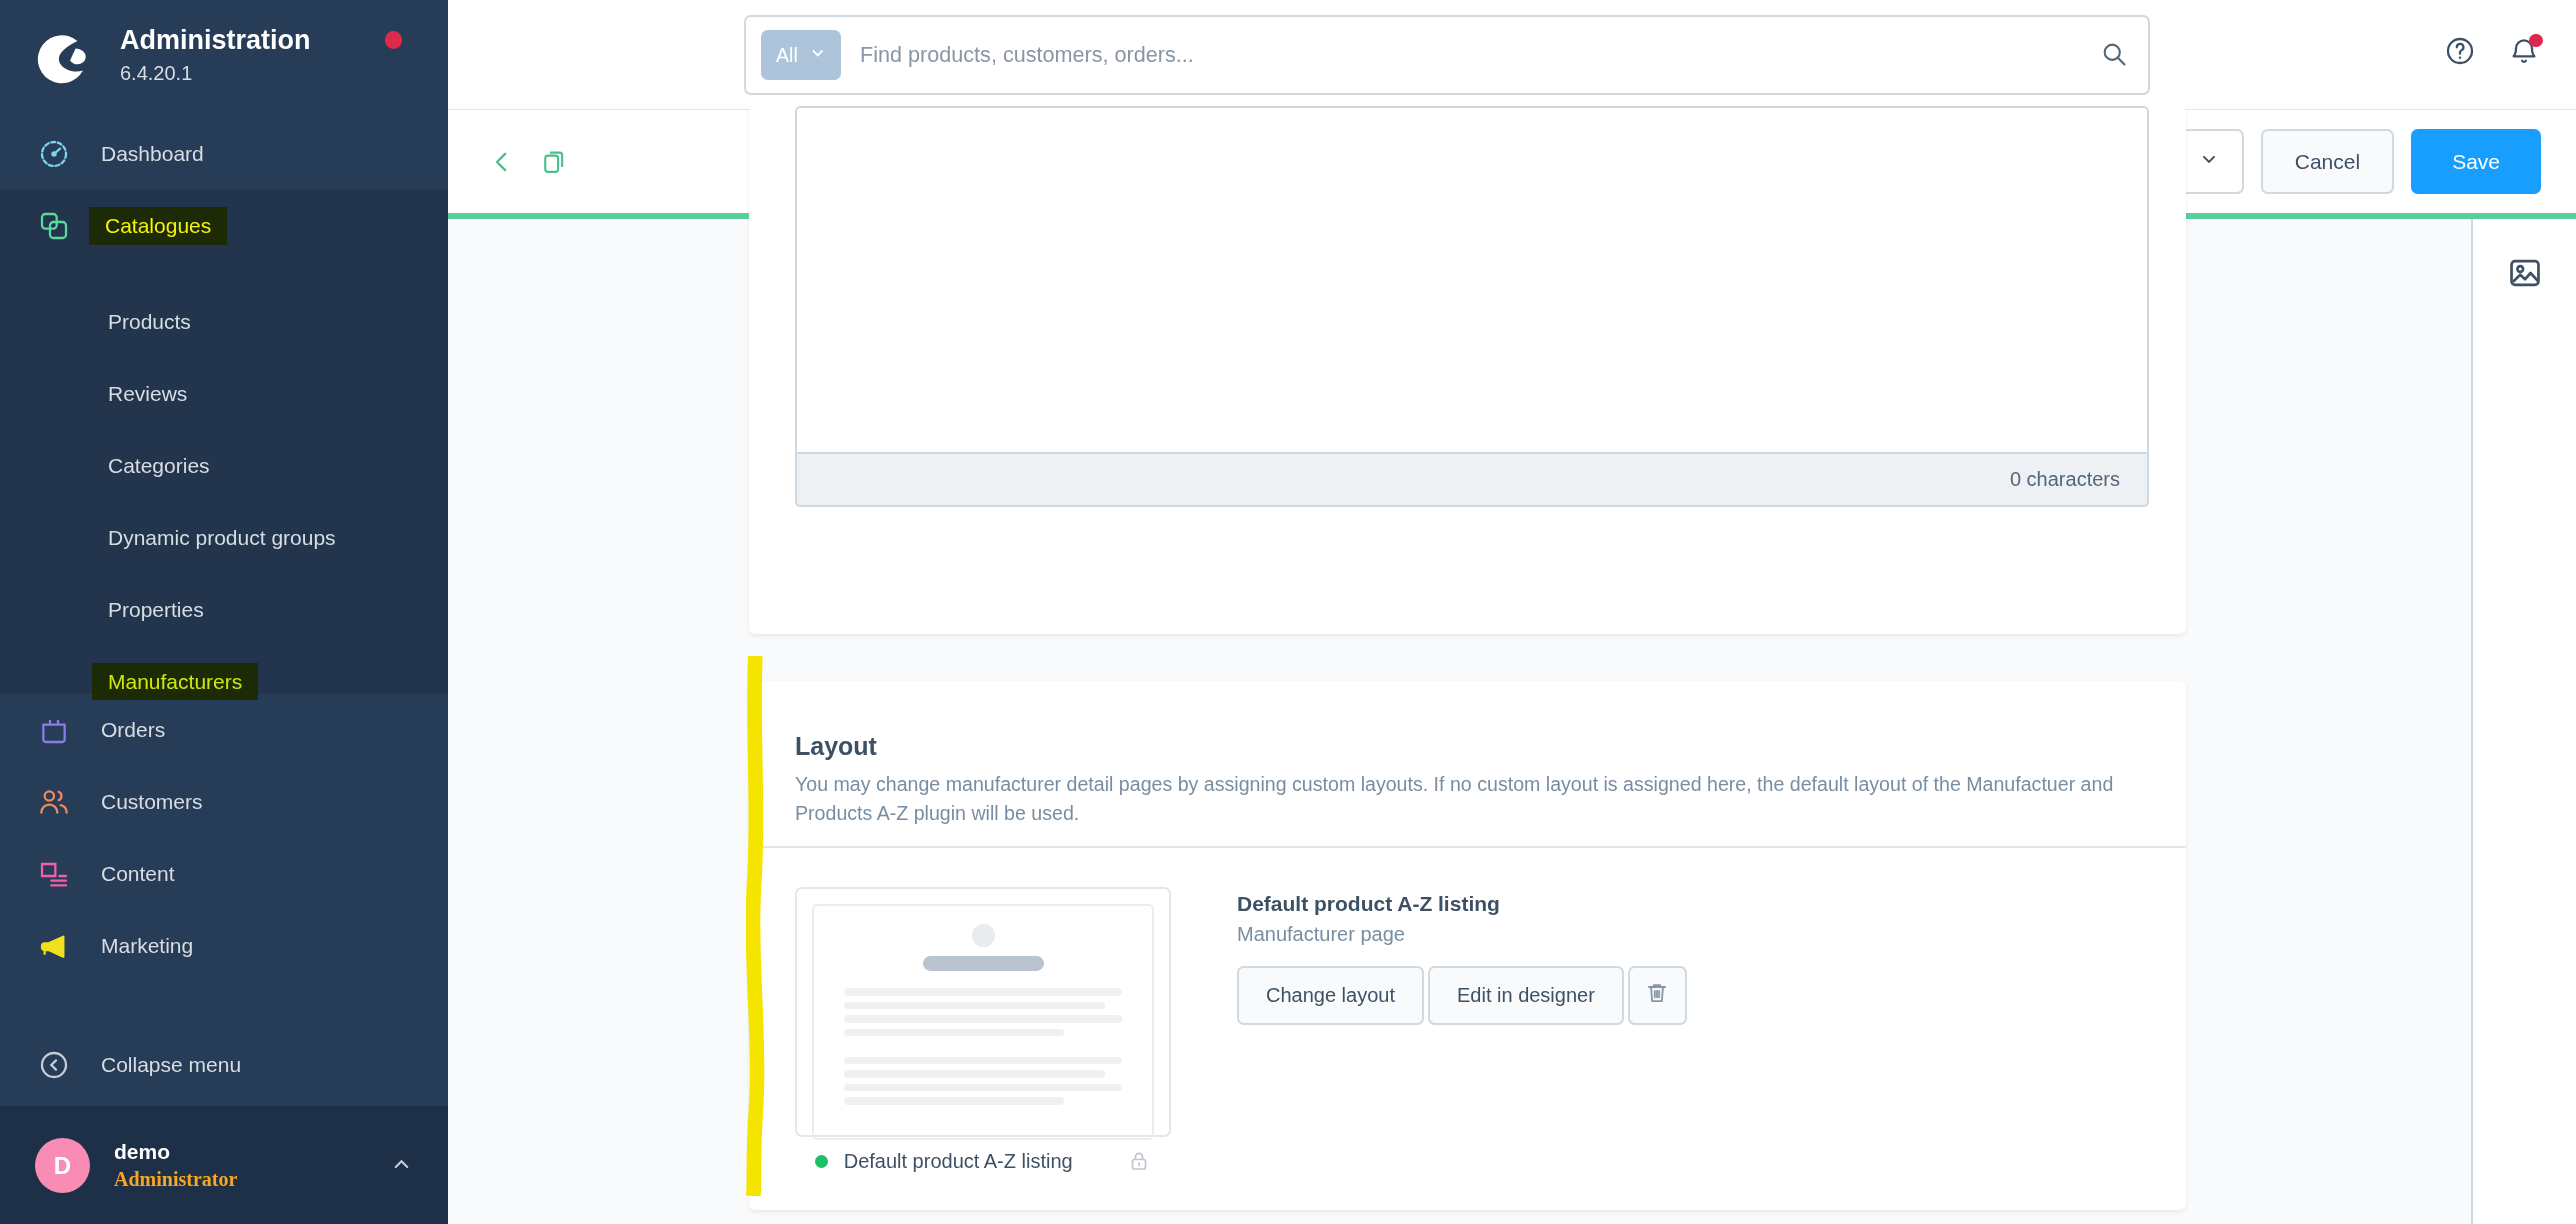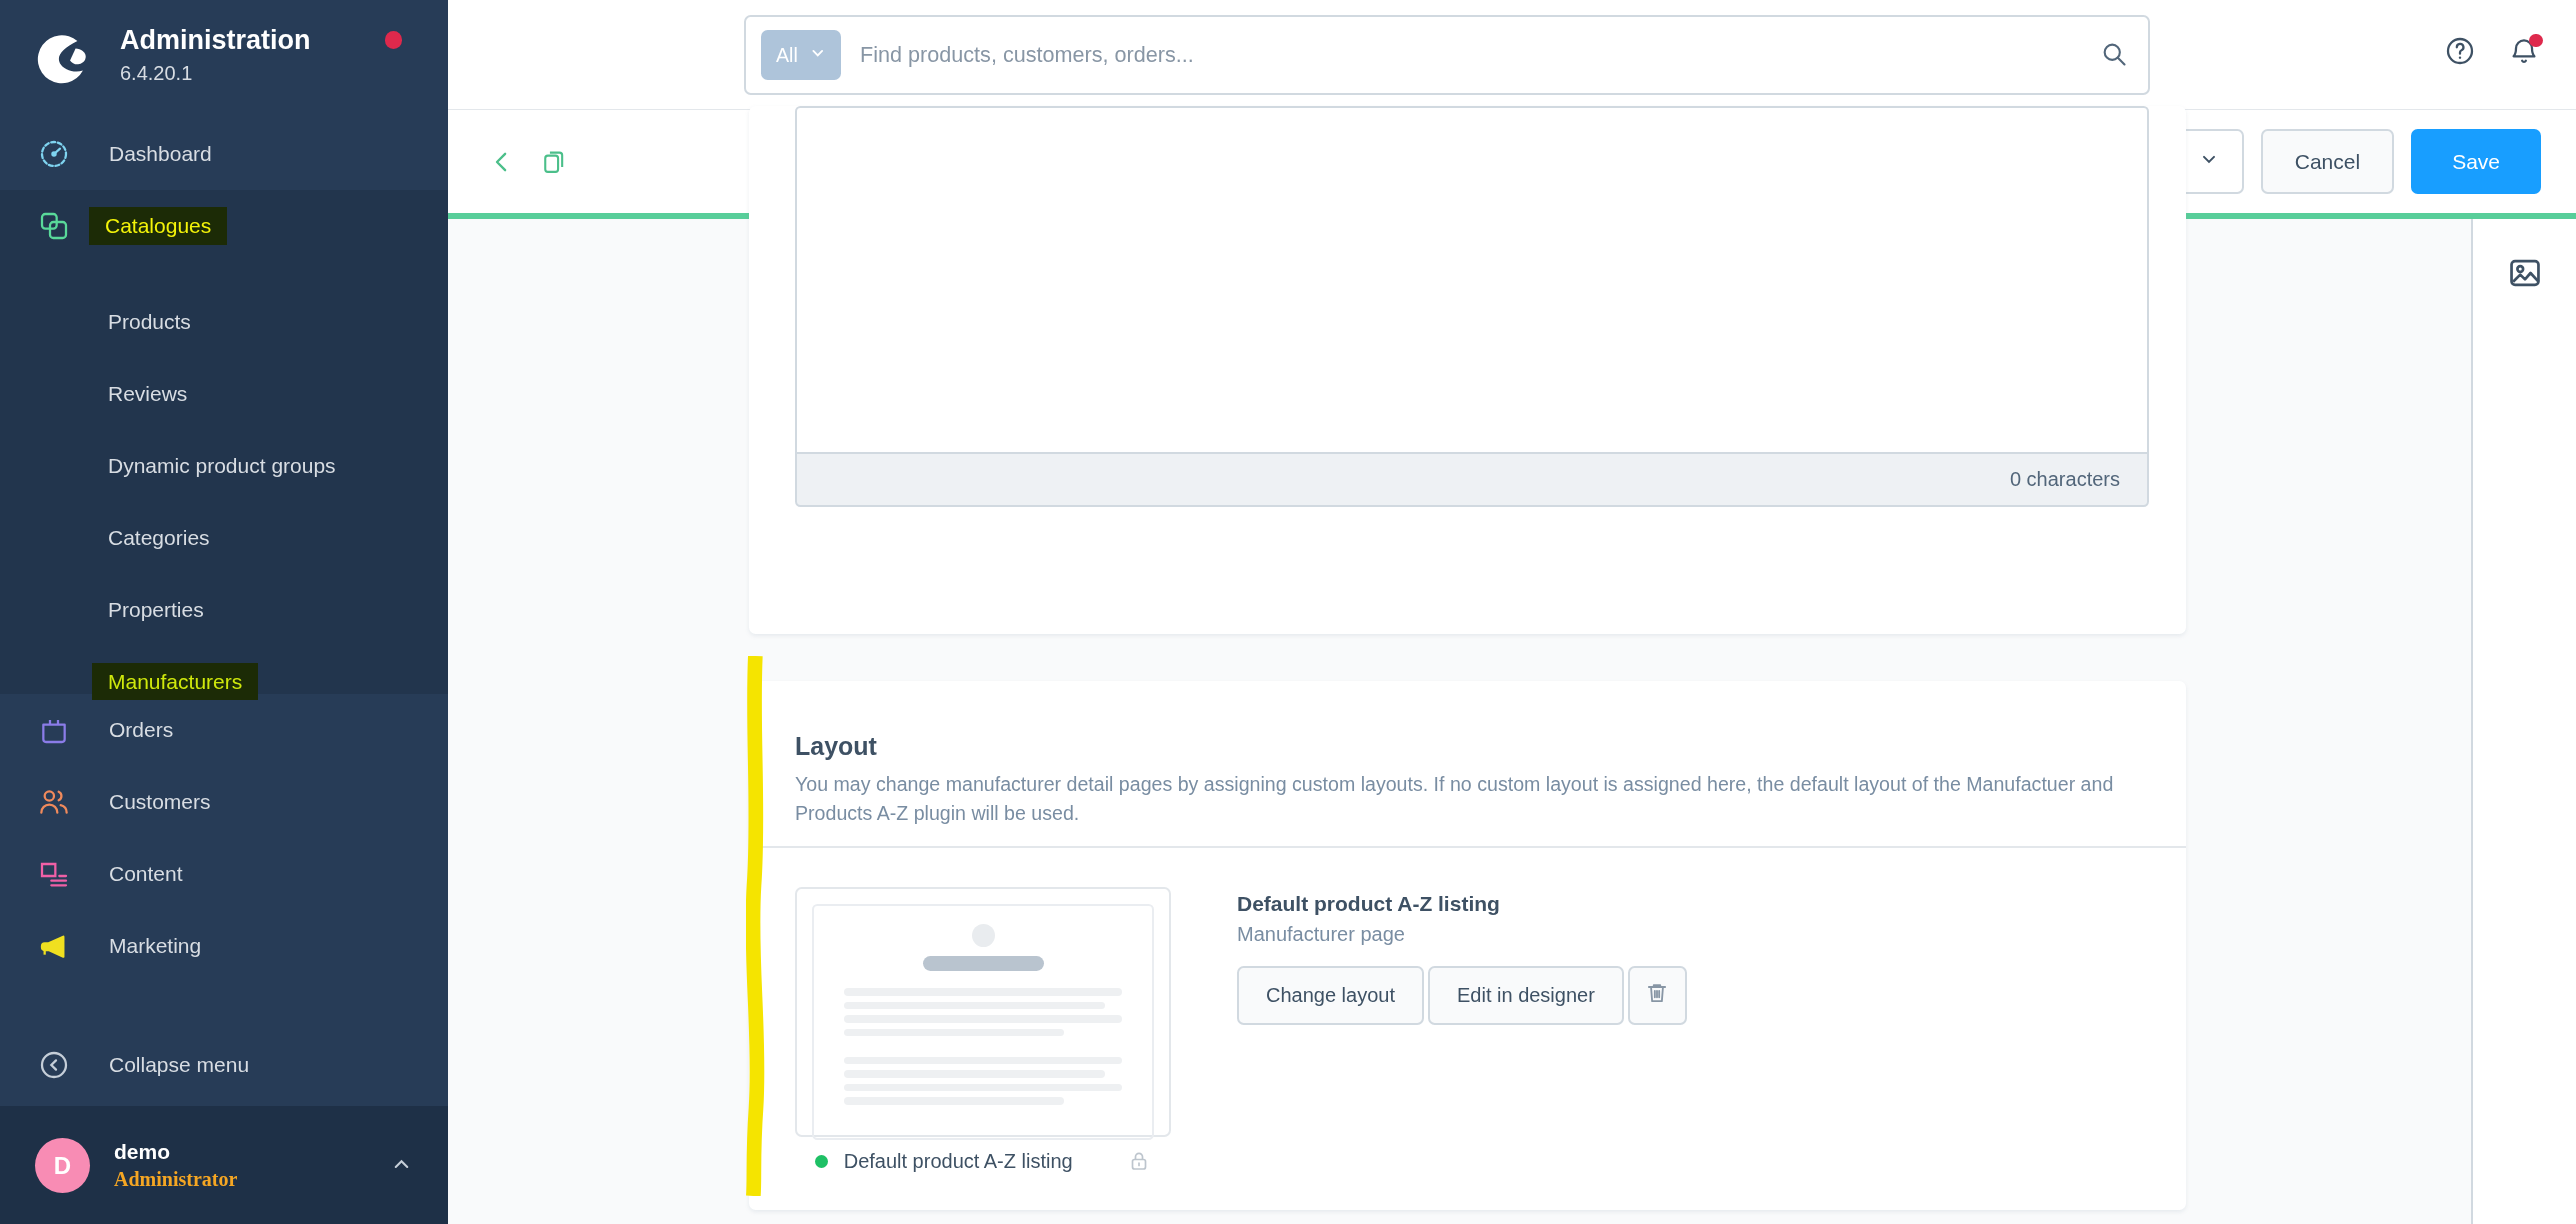--- a/index.html
+++ b/index.html
@@ -39,21 +39,21 @@
     height: 72px; padding-left: 35px;
     cursor: pointer; position: relative;
   }
   .sb-item.active-group { background: #22354d; }
   .sb-ico {
     width: 38px; height: 38px; flex: 0 0 38px;
     display: flex; align-items: center; justify-content: center;
   }
   .sb-ico svg { width: 32px; height: 32px; }
   .sb-label {
-    color: #d8dde3; font-size: 21px; margin-left: 36px;
+    color: #d8dde3; font-size: 21px; margin-left: 28px;
     white-space: nowrap;
   }
   .sb-label.hl {
     background: #1c2b06; color: #f3f309;
     padding: 6.7px 16px; margin-left: 16px;
   }
   .sb-sub {
     display: flex; align-items: center;
     height: 72px; padding-left: 108px;
     background: #22354d; cursor: pointer;
@@ -319,24 +319,24 @@
         <span class="sb-label hl">Catalogues</span>
       </div>
 
       <div class="sb-sub">
         <span class="sb-label">Products</span>
       </div>
       <div class="sb-sub">
         <span class="sb-label">Reviews</span>
       </div>
       <div class="sb-sub">
+        <span class="sb-label">Categories</span>
+      </div>
+      <div class="sb-sub">
         <span class="sb-label">Dynamic product groups</span>
-      </div>
-      <div class="sb-sub">
-        <span class="sb-label">Categories</span>
       </div>
       <div class="sb-sub">
         <span class="sb-label">Properties</span>
       </div>
       <div class="sb-sub">
         <span class="sb-label hl">Manufacturers</span>
       </div>
 
       <div class="sb-item">
         <span class="sb-ico">

